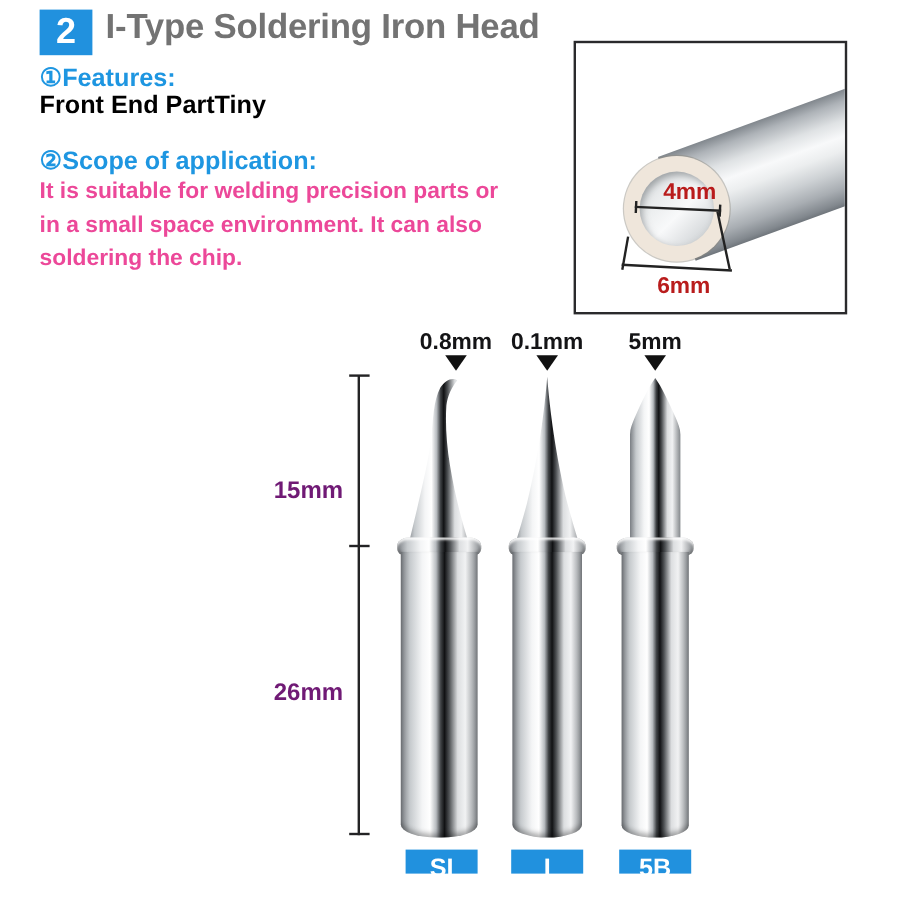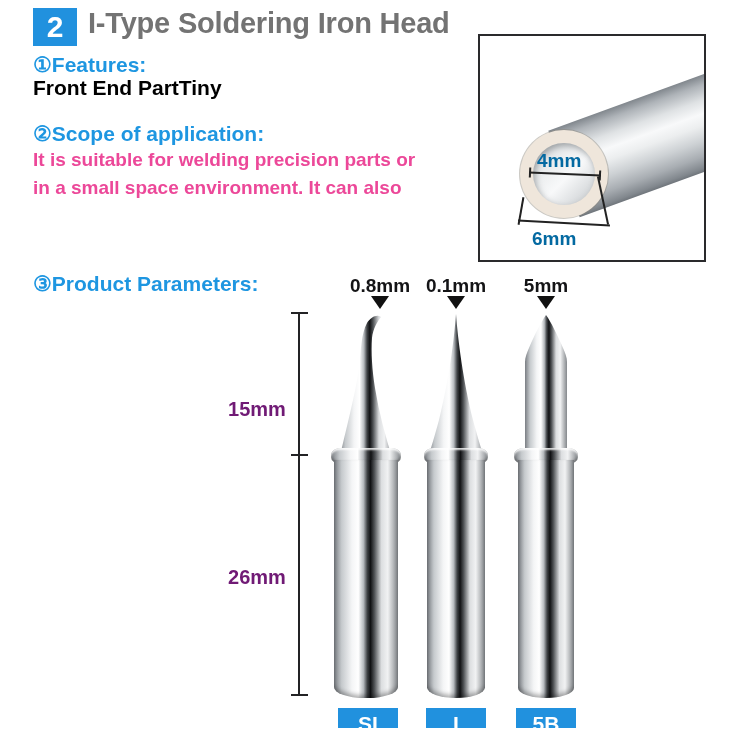--- a/index.html
+++ b/index.html
@@ -39,21 +39,21 @@
   }
   .tube-ring {
     left:40px; top:94px; width:88px; height:88px; border-radius:50%;
     background:#efe6db; box-shadow:0 0 0 1px rgba(140,135,125,0.45);
   }
   .tube-bore {
     left:53px; top:107px; width:62px; height:62px; border-radius:50%;
     background:linear-gradient(135deg,#d9dcde 0%,#eef0f1 38%,#f8f9fa 55%,#c4c8cb 100%);
     box-shadow:inset 2px 3px 6px rgba(90,95,100,0.5);
   }
-  .dim-label { font-size:19px; font-weight:bold; text-align:left; color:#0369a1; }
+  .dim-label { font-size:19px; font-weight:bold; text-align:right; color:#b91c1c; }
   .dim-line { background:#222; }
   .dim-tick { position:absolute; background:#222; }
 
   
   .vline { left:298px; top:313px; width:2px; height:383px; background:#232325; }
   .htick { width:17px; height:2px; background:#232325; }
   .len-label { width:70px; text-align:center; font-size:20px; font-weight:bold; color:#701a75; }
 
   
   .size-label { width:80px; text-align:center; font-size:19px; font-weight:bold; color:#141416; }
@@ -89,23 +89,23 @@
   <div class="abs badge">2</div>
   <div class="abs title">I-Type Soldering Iron Head</div>
 
   <div class="abs blue-h" style="left:33px; top:53px;">①Features:</div>
   <div class="abs black-b" style="left:33px; top:76px;">Front End PartTiny</div>
 
   <div class="abs blue-h" style="left:33px; top:122px;">②Scope of application:</div>
   <div class="abs" style="left:33px; top:146px;">
     <div class="scope-line">It is suitable for welding precision parts or</div>
     <div class="scope-line">in a small space environment. It can also</div>
+    <div class="scope-line">soldering the chip.</div>
   </div>
 
-  <div class="abs blue-h" style="left:33px; top:272px;">③Product Parameters:</div>
 
   <div class="abs tube-box">
     <div class="abs tube-body"></div>
     <div class="abs tube-ring"></div>
     <div class="abs tube-bore"></div>
     <div class="abs dim-label" style="left:57px; top:114px; width:60px;">4mm</div>
     <div class="abs dim-line" style="left:49px; top:137px; width:72px; height:2px; transform:rotate(2.5deg);">
       <span class="dim-tick" style="left:0; top:-4px; width:2px; height:10px;"></span>
       <span class="dim-tick" style="right:0; top:-4px; width:2px; height:10px;"></span>
     </div>

